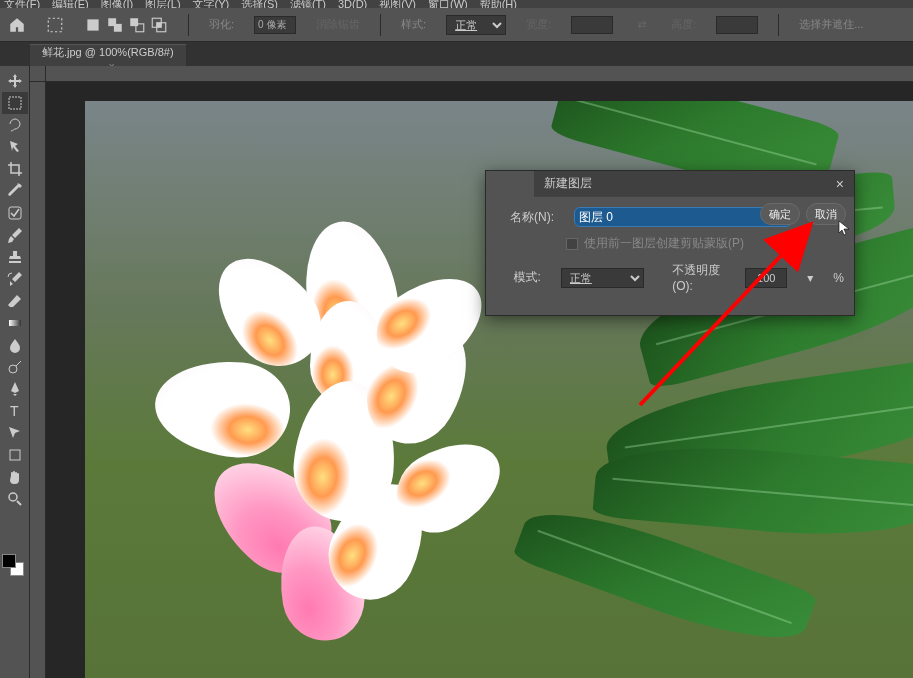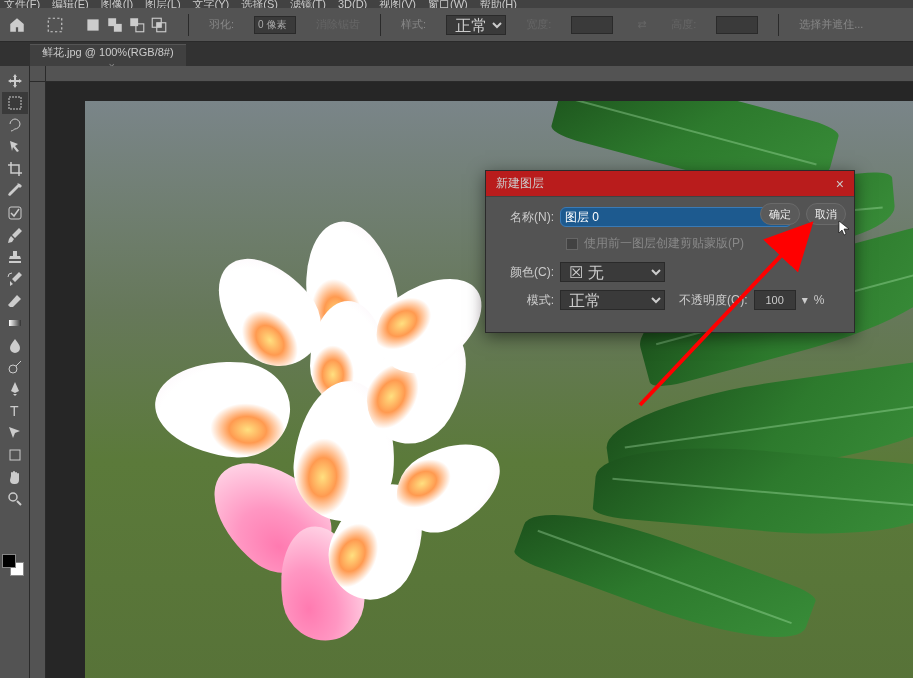--- a/index.html
+++ b/index.html
@@ -58,27 +58,27 @@
     .p5 { width: 88px; height: 125px; top: 100px; left: 210px; transform: rotate(30deg); }
     .p6 { width: 80px; height: 115px; top: 45px; left: 225px; transform: rotate(55deg); }
     .p7 { width: 92px; height: 130px; top: 230px; left: 60px; transform: rotate(-50deg); }
     .p8 { width: 86px; height: 120px; top: 260px; left: 170px; transform: rotate(25deg); }
     .p9 { width: 78px; height: 110px; top: 210px; left: 245px; transform: rotate(60deg); }
     .p10 { width: 82px; height: 115px; top: 305px; left: 115px; transform: rotate(-10deg); }
     .p11 { width: 76px; height: 105px; top: 80px; left: 145px; transform: rotate(0deg); }
     
     
     .dialog { position: absolute; top: 170px; left: 485px; width: 370px; background: #535353; border: 1px solid #2a2a2a; box-shadow: 0 4px 16px rgba(0,0,0,0.5); font-size: 12px; color: #ccc; }
-    .dialog-title { height: 26px; background: #b91c1c; border-bottom: 1px solid #424242; display: flex; align-items: center; padding: 0 10px; justify-content: space-between; }
+    .dialog-title { height: 26px; background: #404040; border-bottom: 1px solid #424242; display: flex; align-items: center; padding: 0 10px; justify-content: space-between; margin-left: 48px; }
     .dialog-close { color: #ccc; cursor: pointer; font-size: 14px; }
     .dialog-body { padding: 10px 10px 14px 10px; position: relative; }
-    .dlg-row { display: flex; align-items: center; margin-bottom: 8px; gap: 6px; }
+    .dlg-row { display: flex; align-items: center; margin-bottom: 8px; gap: 20px; }
     .dlg-label { width: 58px; text-align: right; color: #ccc; font-size: 12px; }
     .dlg-input { flex: 1; height: 20px; background: #1d5a8f; border: 1px solid #3a7ab5; color: #fff; font-size: 12px; padding: 0 4px; }
-    .dlg-select { height: 20px; background: #3a3a3a; border: 1px solid #2a2a2a; color: #ccc; font-size: 16px; padding: 0 4px; }
+    .dlg-select { height: 20px; background: #3a3a3a; border: 1px solid #2a2a2a; color: #ccc; font-size: 11px; padding: 0 4px; text-decoration: underline; }
     .dlg-select.color { width: 105px; }
     .dlg-select.mode { width: 105px; }
     .dlg-num { width: 42px; height: 20px; background: #3a3a3a; border: 1px solid #2a2a2a; color: #ccc; font-size: 11px; padding: 1px 4px; text-align: center; }
     .dlg-check-row { display: flex; align-items: center; margin: 4px 0 10px 70px; gap: 6px; color: #888; font-size: 12px; }
     .dlg-check { width: 12px; height: 12px; border: 1px solid #666; background: #424242; }
     .dlg-buttons { position: absolute; top: 6px; right: 8px; display: flex; flex-direction: row; gap: 6px; }
     .dlg-btn { width: 40px; height: 22px; background: #5a5a5a; border: 1px solid #6a6a6a; border-radius: 11px; color: #eee; font-size: 11px; display:flex; align-items:center; justify-content:center; cursor: pointer; }
     
     .arrow { position: absolute; top: 215px; left: 630px; width: 200px; height: 200px; pointer-events: none; z-index: 50; }
     .cursor { position: absolute; top: 220px; left: 838px; z-index: 60; pointer-events: none; }
@@ -315,24 +315,20 @@
   <div class="dialog-body">
     <div class="dlg-row">
       <span class="dlg-label">名称(N):</span>
       <input class="dlg-input" style="margin-right: 52px; border-radius: 6px;" value="图层 0">
     </div>
     <div class="dlg-check-row">
       <span class="dlg-check"></span>
       <span>使用前一图层创建剪贴蒙版(P)</span>
     </div>
     <div class="dlg-row">
-      <span class="dlg-label">颜色(C):</span>
-      <select class="dlg-select color"><option>☒ 无</option></select>
-    </div>
-    <div class="dlg-row">
       <span class="dlg-label">模式:</span>
       <select class="dlg-select mode"><option>正常</option></select>
       <span style="margin-left:8px">不透明度(O):</span>
       <input class="dlg-num" value="100" style="">
       <span style="color:#ccc">▾</span>
       <span>%</span>
     </div>
     <div class="dlg-buttons">
       <div class="dlg-btn">确定</div>
       <div class="dlg-btn">取消</div>

